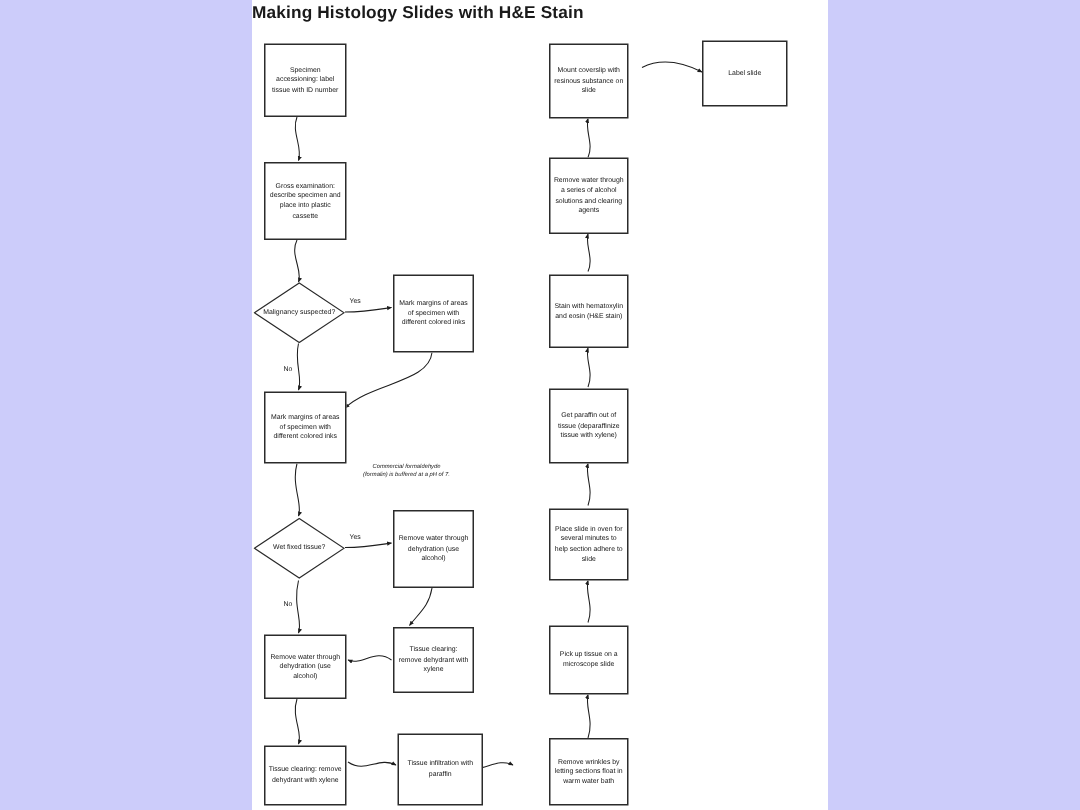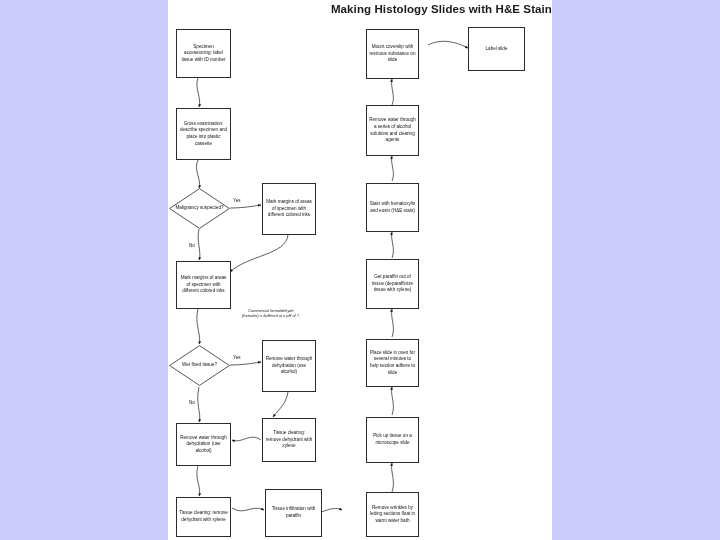--- a/index.html
+++ b/index.html
@@ -19,21 +19,21 @@
     width: 384px;
     height: 540px;
     background: #ffffff;
   }
 
   #diagram-title {
     position: absolute;
     left: 0;
     top: 3px;
     width: 384px;
-    text-align: right;
+    text-align: left;
     font-size: 11.5px;
     font-weight: bold;
     color: #1a1a1a;
     letter-spacing: 0.1px;
   }
 
   
   .node {
     position: absolute;
     box-sizing: border-box;

